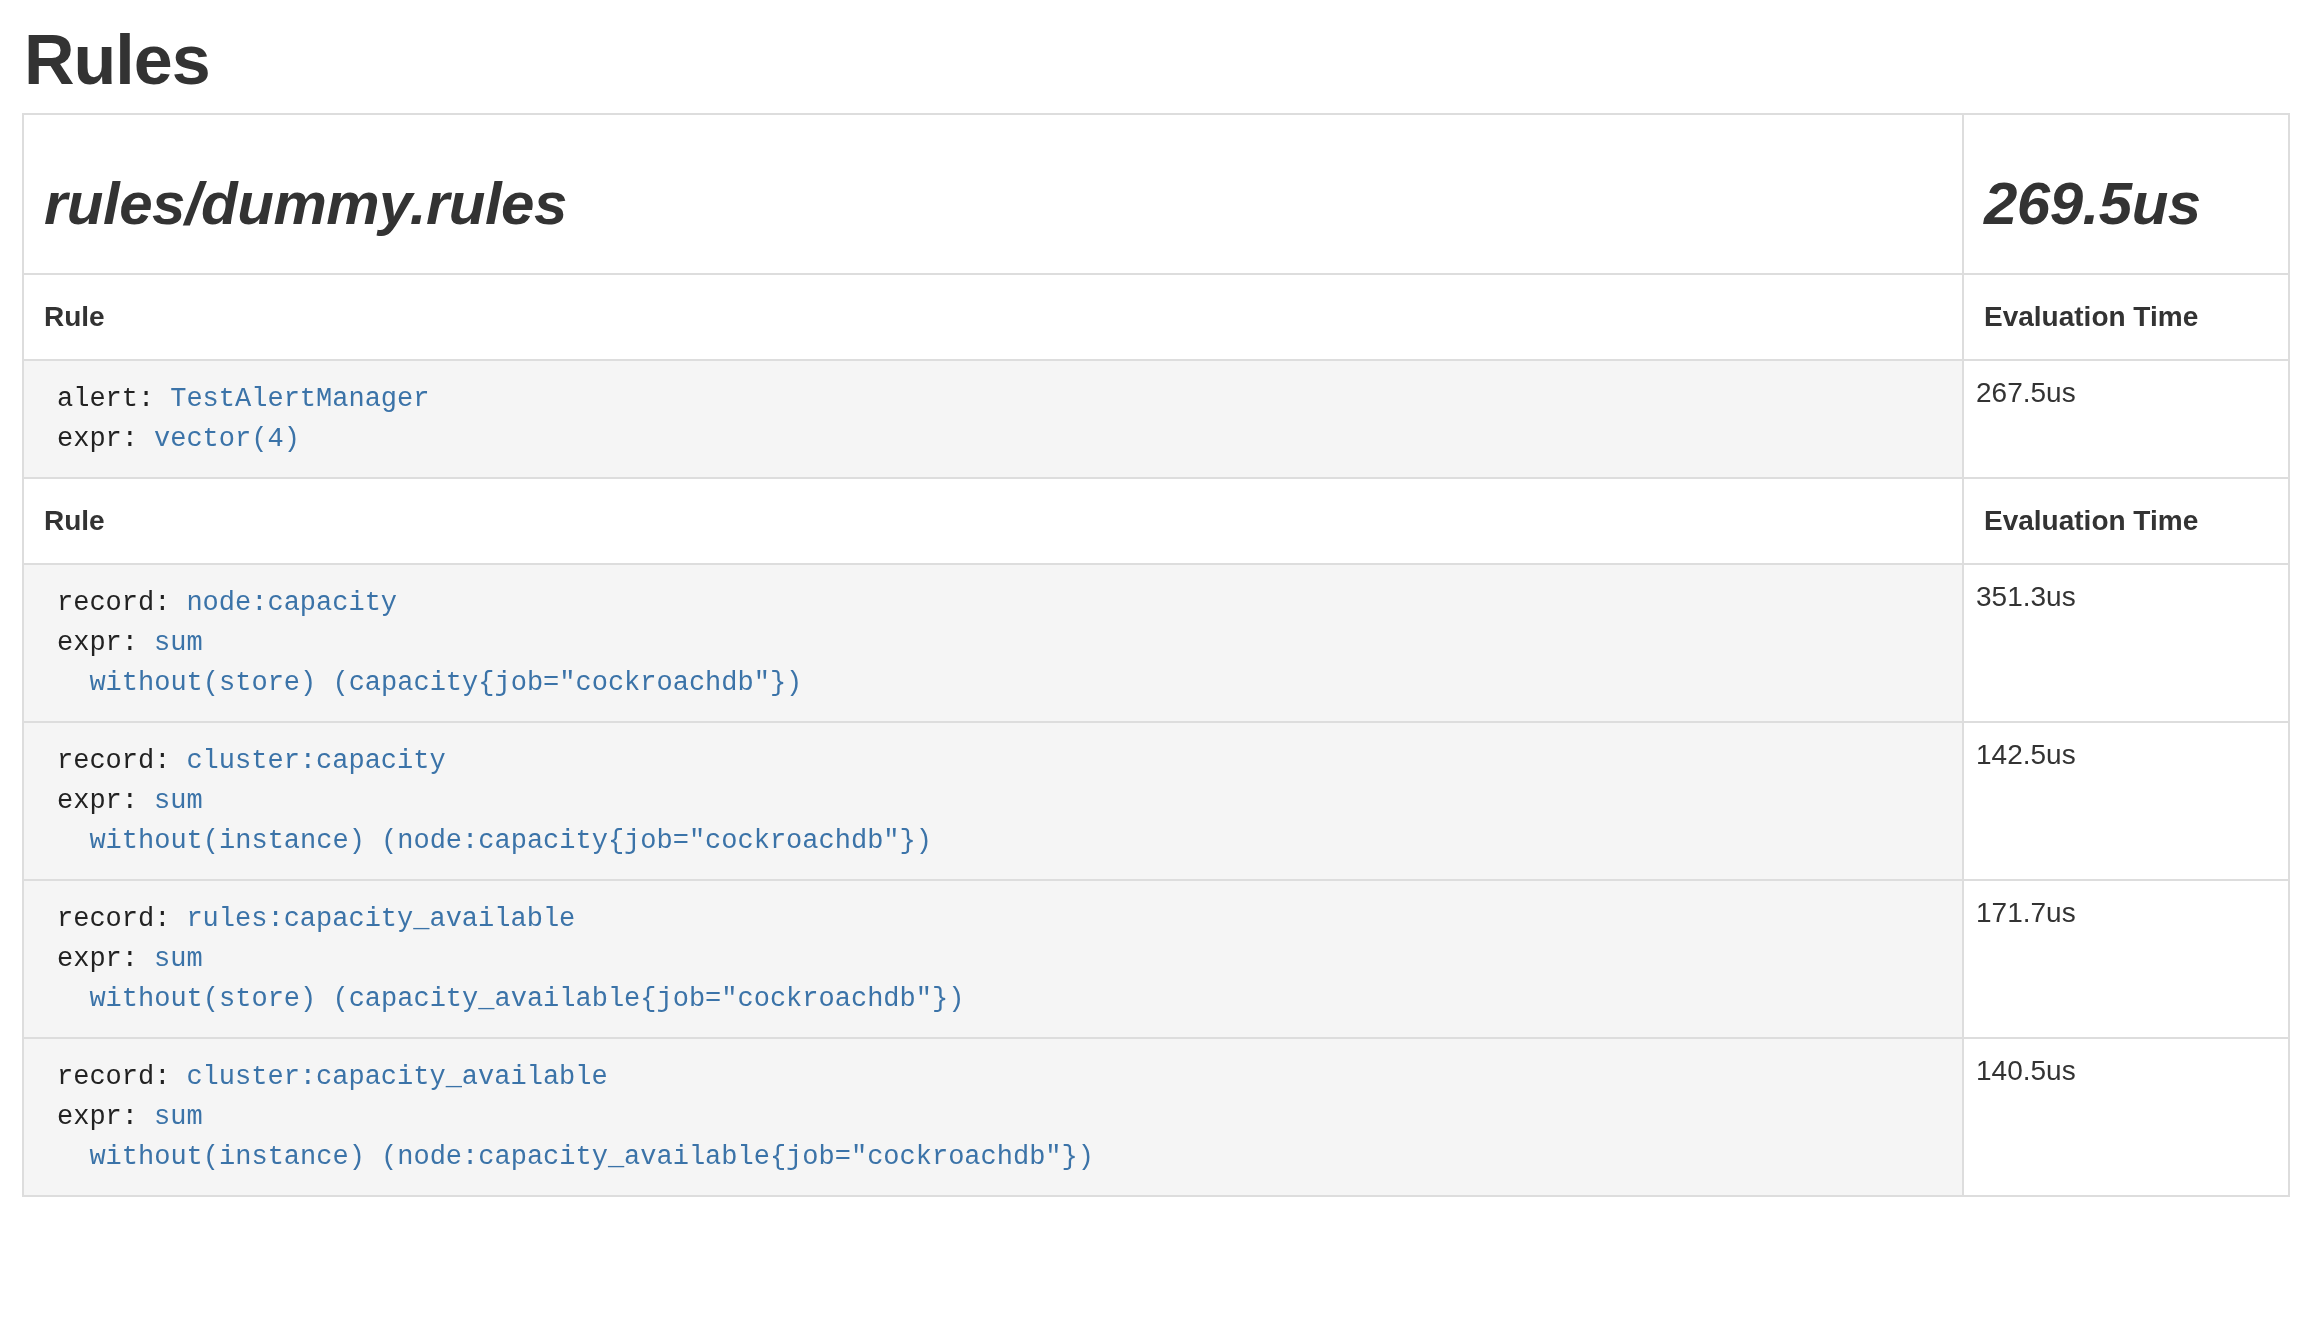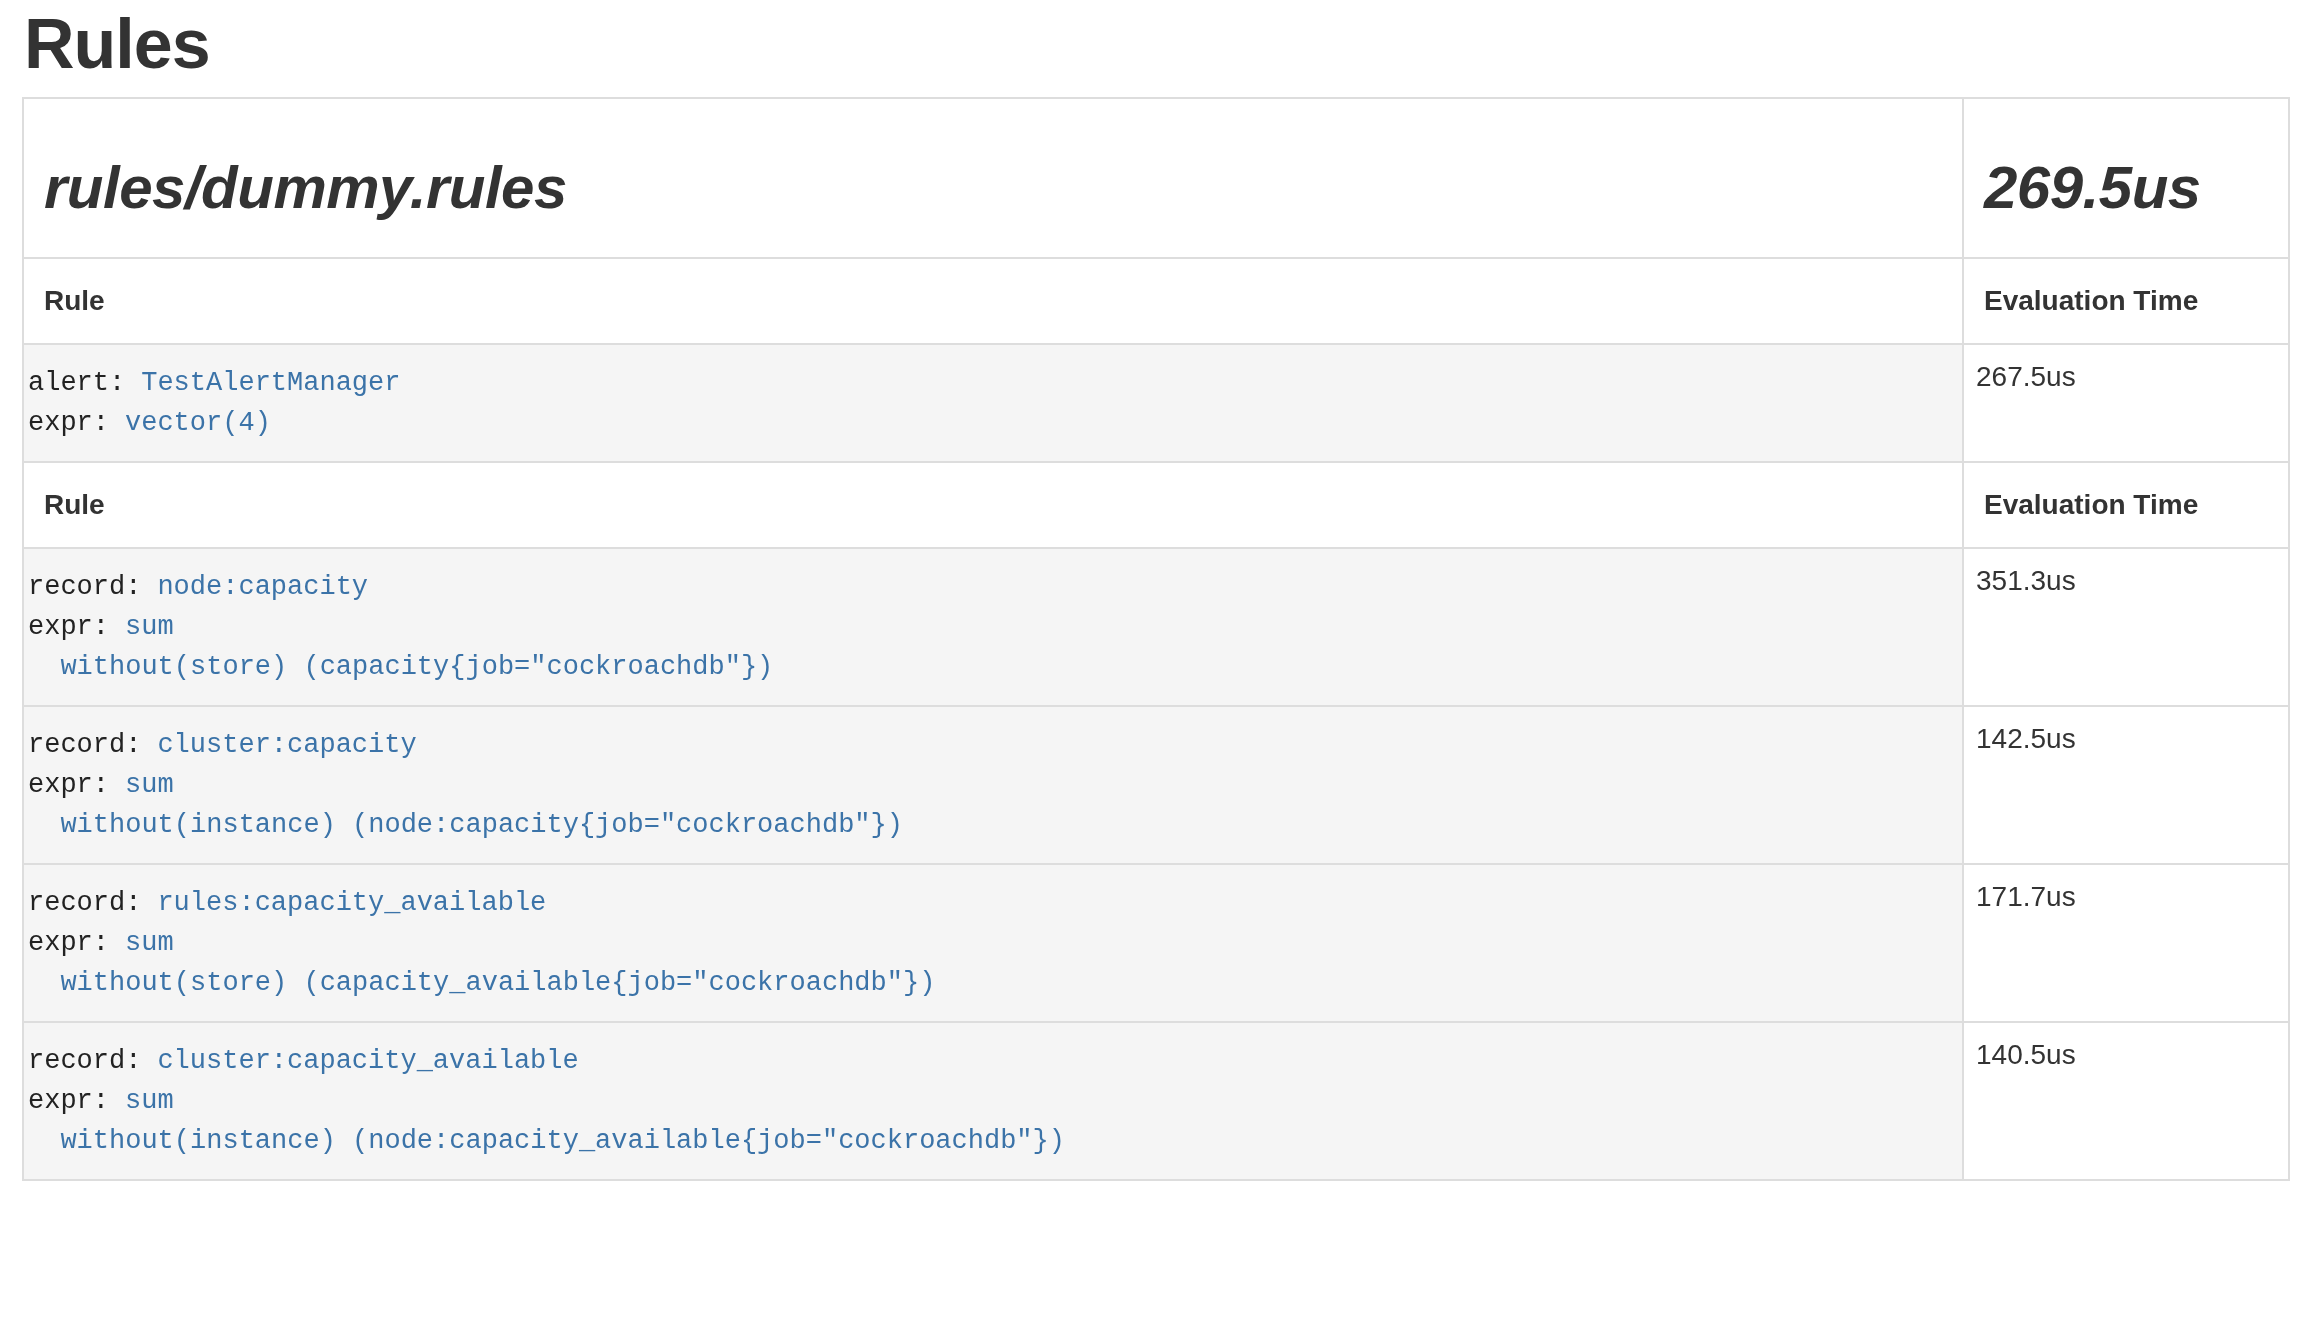--- a/index.html
+++ b/index.html
@@ -15,21 +15,21 @@
   .container {
     padding: 0 0 0 22px;
     width: 2268px;
   }
   h1.page-title {
     font-size: 70px;
     line-height: 80px;
     font-weight: 700;
     letter-spacing: -1px;
     color: #333;
-    margin: 4px 0 13px 2px;
+    margin: 20px 0 13px 2px;
   }
   table.rules-table {
     width: 2268px;
     table-layout: fixed;
     border-collapse: collapse;
     border: 2px solid #ddd;
   }
   table.rules-table th,
   table.rules-table td {
     border: 2px solid #ddd;
@@ -52,21 +52,21 @@
   th.col-header {
     padding: 22px 20px;
     font-size: 28px;
     line-height: 40px;
     font-weight: 700;
     color: #333;
     background: #ffffff;
   }
   td.rule-cell {
     background: #f5f5f5;
-    padding: 18px 4px;
+    padding: 18px 33px;
   }
   td.time-cell {
     background: #ffffff;
     padding: 12px;
     font-size: 28px;
     line-height: 40px;
     color: #333;
   }
   .code {
     font-family: "Liberation Mono", "DejaVu Sans Mono", monospace;

